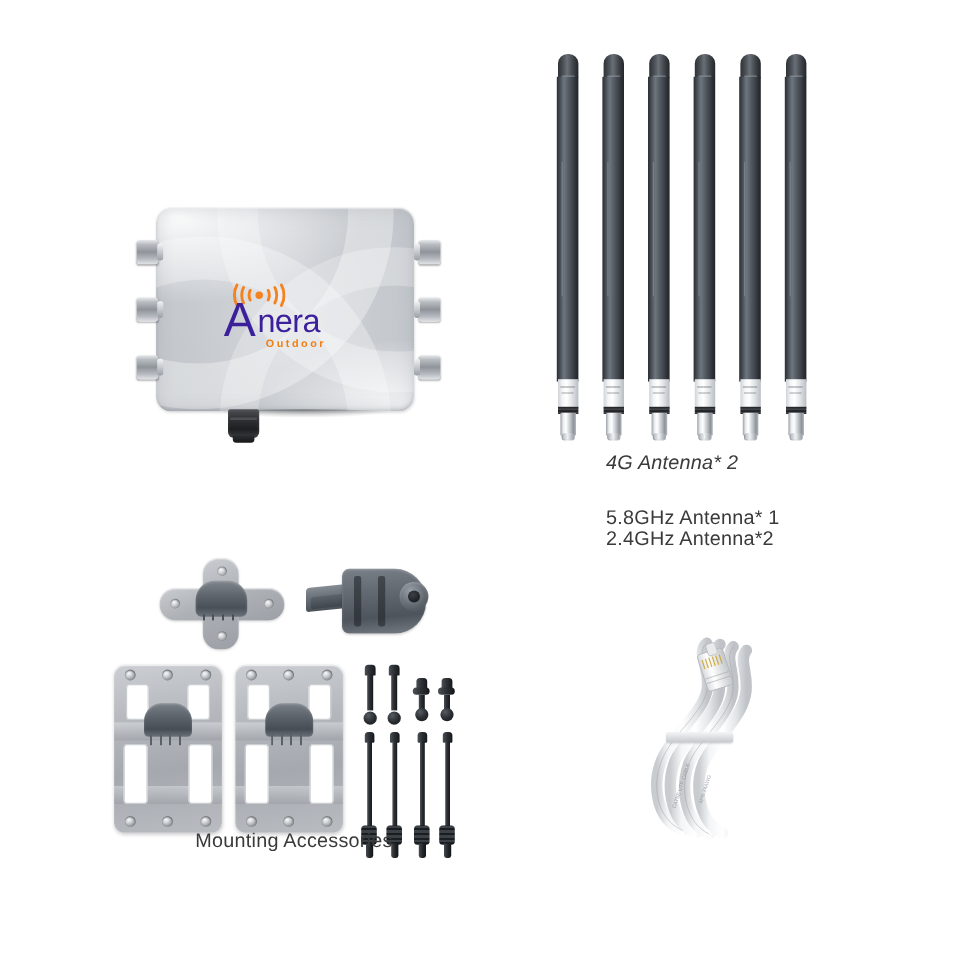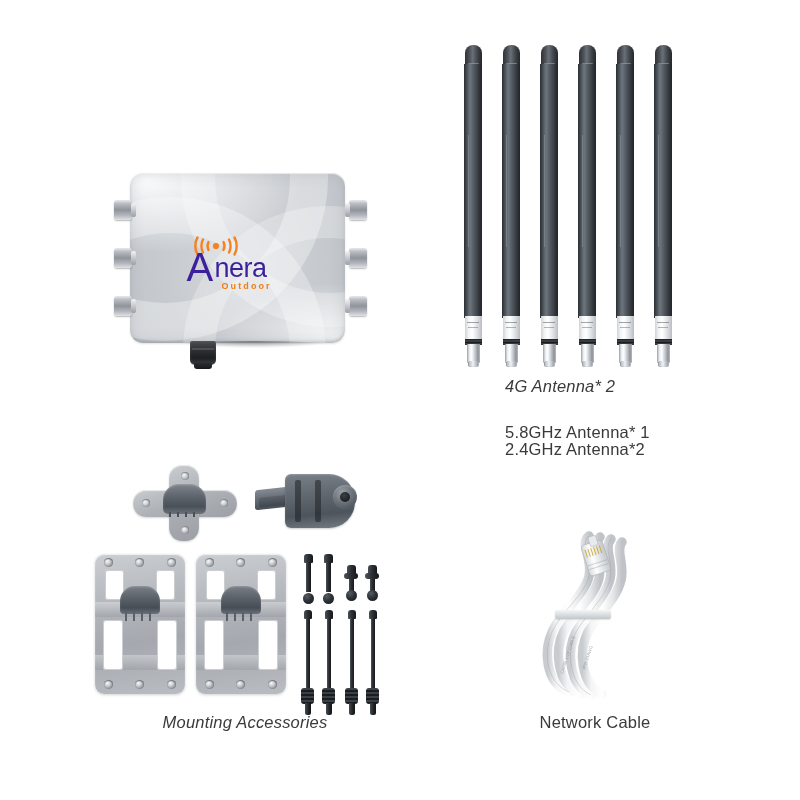--- a/index.html
+++ b/index.html
@@ -588,21 +588,21 @@
       </div>
       <div class="bolt-long" style="left:66px; top:56px;">
         <div class="bl-head"></div>
         <div class="bl-shaft"></div>
         <div class="bl-thread"></div>
         <div class="bl-tip"></div>
       </div>
     </div>
   </div>
 
-  <div class="caption caption-center" style="left:95px; top:713px; width:300px;font-style:italic;">Mounting Accessories</div>
+  <div class="caption caption-center" style="left:95px; top:692px; width:300px;">Mounting Accessories</div>
 
   <div class="abs" id="cable-group">
     <svg class="cable-svg" width="125" height="185" viewBox="0 0 125 185">
       <defs>
         <linearGradient id="jacket" x1="0" y1="0" x2="1" y2="0">
           <stop offset="0%" stop-color="#c9cccf"></stop>
           <stop offset="22%" stop-color="#f4f5f6"></stop>
           <stop offset="50%" stop-color="#ffffff"></stop>
           <stop offset="78%" stop-color="#e3e5e7"></stop>
           <stop offset="100%" stop-color="#bfc3c7"></stop>
@@ -642,15 +642,14 @@
         </g>
         <g transform="rotate(-18 63 36)" stroke="#9aa0a6" stroke-width="0.6" opacity="0.7">
           <line x1="53" y1="41" x2="73" y2="41"></line>
           <line x1="53" y1="45" x2="73" y2="45"></line>
         </g>
       </g>
     </svg>
     <div class="cable-tie"></div>
   </div>
 
-  <div class="caption caption-center" style="left:510px; top:713px; width:170px;">Network Cable</div>
 
 </div>
 
 </body></html>

